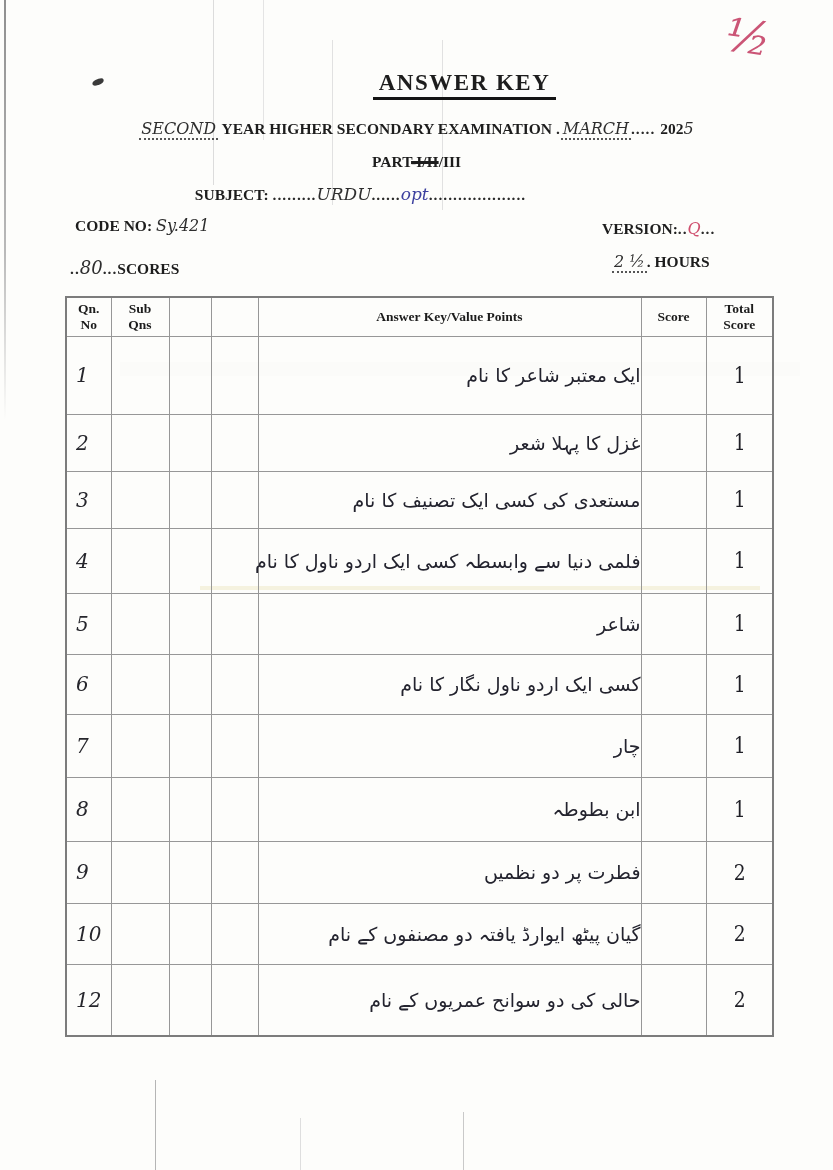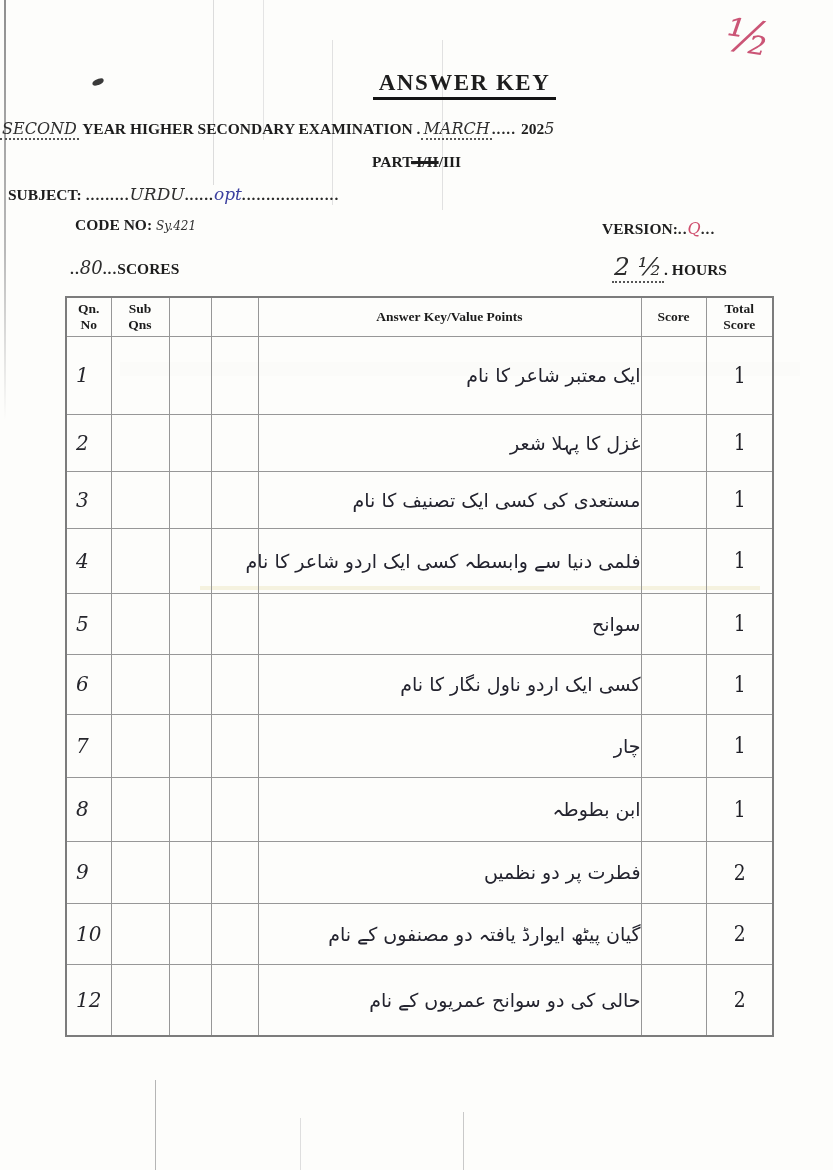--- a/index.html
+++ b/index.html
@@ -9,34 +9,34 @@
   .hw{font-family:"DejaVu Serif",serif;font-style:italic;color:#2e2e2e;font-weight:normal;}
   .hw-blue{color:#3b3f9e;}
   .hw-red{color:#cf4f6e;}
   .dots{letter-spacing:1px;color:#2a2a2a;}
   .u-dot{border-bottom:2px dotted #555;padding:0 2px;}
 
   #title-wrap{top:70px;left:0;width:833px;text-align:center;padding-left:48px;}
   #title{display:inline-block;font-size:23px;letter-spacing:1.5px;
     border-bottom:3px solid #141414;padding:0 6px 1px 6px;}
 
-  #exam-line{top:119px;left:0;width:833px;font-size:15.5px;}
+  #exam-line{top:119px;left:0;width:833px;text-align:center;font-size:15.5px;}
   #exam-line .hw{font-size:16px;}
   #part-line{top:153px;left:0;width:833px;text-align:center;font-size:15.5px;}
   .struck{text-decoration:line-through;text-decoration-thickness:2.5px;}
-  #subject-line{top:184px;left:8px;width:693px;text-align:left;font-size:15.5px;}
+  #subject-line{top:184px;left:14px;width:693px;text-align:center;font-size:15.5px;}
   #subject-line .hw{font-size:17px;}
   #code-line{top:216px;left:75px;font-size:15.5px;}
-  #code-line .hw{font-size:12px;}
+  #code-line .hw{font-size:16px;}
   #version-line{top:219px;left:602px;font-size:15.5px;}
   #version-line .hw{font-size:16px;}
   #scores-line{top:257px;left:70px;font-size:15.5px;}
   #scores-line .hw{font-size:18px;text-align:center;}
   #hours-line{top:252px;left:612px;font-size:15.5px;}
-  #hours-line .hw{font-size:25px;}
+  #hours-line .hw{font-size:16px;}
 
   #corner-mark{top:10px;left:726px;font-size:46px;color:#cb5576;
     font-family:"DejaVu Serif",serif;font-style:italic;transform:rotate(8deg);}
 
   #answer-table{position:absolute;top:296px;left:65px;border-collapse:collapse;
     table-layout:fixed;width:707px;background:transparent;}
   #answer-table td{border:1px solid #979797;padding:0;vertical-align:middle;overflow:visible;}
   #answer-table{border:2px solid #7c7c7c;}
   .th{font-family:"Liberation Serif",serif;font-weight:bold;font-size:13.5px;
     color:#1c1c1c;text-align:center;line-height:1.2;}
@@ -181,34 +181,34 @@
     <td>
           <span class="total-mark">1</span>
         </td>
   </tr>
   <tr style="height:65px">
     <td><span class="qn-digit">4</span></td>
     <td></td>
         <td></td>
         <td></td>
     <td class="ans-cell">
-          <span class="urdu">فلمی دنیا سے وابسطہ کسی ایک اردو شاعر کا نام</span>
+          <span class="urdu">فلمی دنیا سے وابسطہ کسی ایک اردو ناول کا نام</span>
         </td>
     <td></td>
     <td>
           <span class="total-mark">1</span>
         </td>
   </tr>
   <tr style="height:61px">
     <td><span class="qn-digit">5</span></td>
     <td></td>
         <td></td>
         <td></td>
     <td class="ans-cell">
-          <span class="urdu">سوانح</span>
+          <span class="urdu">شاعر</span>
         </td>
     <td></td>
     <td>
           <span class="total-mark">1</span>
         </td>
   </tr>
   <tr style="height:60px">
     <td><span class="qn-digit">6</span></td>
     <td></td>
         <td></td>

